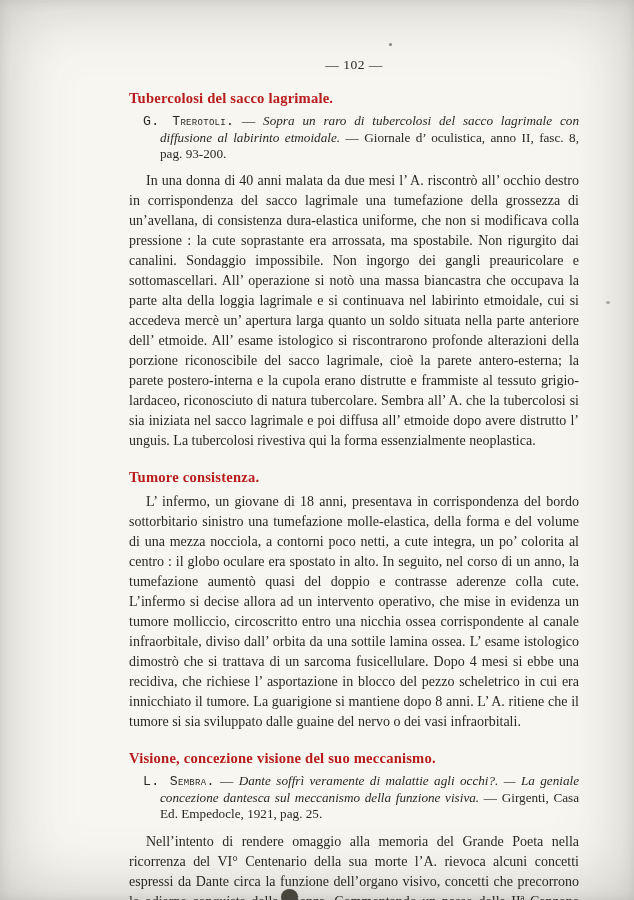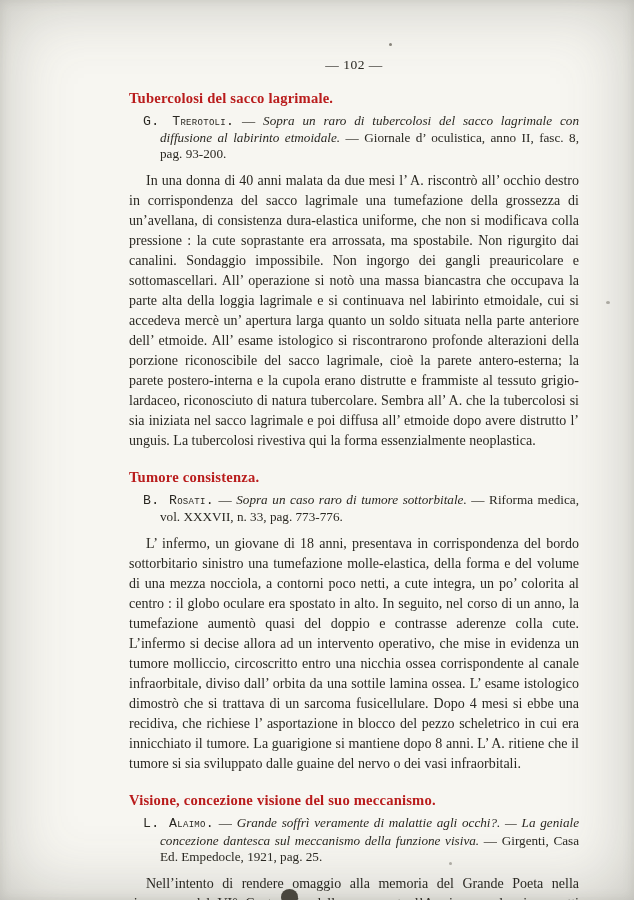--- a/index.html
+++ b/index.html
@@ -66,27 +66,26 @@
     <div class="page-number">— 102 —</div>
 
     <div class="section">
       <h2 class="heading">Tubercolosi del sacco lagrimale.</h2>
       <p class="citation"><span class="cit-author">G. Trerotoli.</span><span class="cit-dash"> — </span><span class="cit-title">Sopra un raro di tubercolosi del sacco lagrimale con diffusione al labirinto etmoidale.</span><span class="cit-dash"> — </span><span class="cit-source">Giornale d’ oculistica, anno II, fasc. 8, pag. 93-200.</span></p>
       <p class="body-par">In una donna di 40 anni malata da due mesi l’ A. riscontrò all’ occhio destro in corrispondenza del sacco lagrimale una tumefazione della grossezza di un’avellana, di consistenza dura-elastica uniforme, che non si modificava colla pressione : la cute soprastante era arrossata, ma spostabile. Non rigurgito dai canalini. Sondaggio impossibile. Non ingorgo dei gangli preauricolare e sottomascellari. All’ operazione si notò una massa biancastra che occupava la parte alta della loggia lagrimale e si continuava nel labirinto etmoidale, cui si accedeva mercè un’ apertura larga quanto un soldo situata nella parte anteriore dell’ etmoide. All’ esame istologico si riscontrarono profonde alterazioni della porzione riconoscibile del sacco lagrimale, cioè la parete antero-esterna; la parete postero-interna e la cupola erano distrutte e frammiste al tessuto grigio-lardaceo, riconosciuto di natura tubercolare. Sembra all’ A. che la tubercolosi si sia iniziata nel sacco lagrimale e poi diffusa all’ etmoide dopo avere distrutto l’ unguis. La tubercolosi rivestiva qui la forma essenzialmente neoplastica.</p>
     </div>
 
     <div class="section">
       <h2 class="heading">Tumore consistenza.</h2>
-      <p class="citation"><span class="cit-author">B. Rosati.</span><span class="cit-dash"> — </span><span class="cit-title">Sopra un caso raro di tumore sottorbitale.</span><span class="cit-dash"> — </span><span class="cit-source">Riforma medica, vol. XXXVII, n. 33, pag. 773-776.</span></p>
       <p class="body-par">L’ infermo, un giovane di 18 anni, presentava in corrispondenza del bordo sottorbitario sinistro una tumefazione molle-elastica, della forma e del volume di una mezza nocciola, a contorni poco netti, a cute integra, un po’ colorita al centro : il globo oculare era spostato in alto. In seguito, nel corso di un anno, la tumefazione aumentò quasi del doppio e contrasse aderenze colla cute. L’infermo si decise allora ad un intervento operativo, che mise in evidenza un tumore molliccio, circoscritto entro una nicchia ossea corrispondente al canale infraorbitale, diviso dall’ orbita da una sottile lamina ossea. L’ esame istologico dimostrò che si trattava di un sarcoma fusicellulare. Dopo 4 mesi si ebbe una recidiva, che richiese l’ asportazione in blocco del pezzo scheletrico in cui era innicchiato il tumore. La guarigione si mantiene dopo 8 anni. L’ A. ritiene che il tumore si sia sviluppato dalle guaine del nervo o dei vasi infraorbitali.</p>
     </div>
 
     <div class="section">
       <h2 class="heading">Visione, concezione visione del suo meccanismo.</h2>
-      <p class="citation"><span class="cit-author">L. Alaimo.</span><span class="cit-dash"> — </span><span class="cit-title">Grande soffrì veramente di malattie agli occhi?. — La geniale concezione dantesca sul meccanismo della funzione visiva.</span><span class="cit-dash"> — </span><span class="cit-source">Girgenti, Casa Ed. Empedocle, 1921, pag. 25.</span></p>
+      <p class="citation"><span class="cit-author">L. Sembra.</span><span class="cit-dash"> — </span><span class="cit-title">Dante soffrì veramente di malattie agli occhi?. — La geniale concezione dantesca sul meccanismo della funzione visiva.</span><span class="cit-dash"> — </span><span class="cit-source">Girgenti, Casa Ed. Empedocle, 1921, pag. 25.</span></p>
       <p class="body-par">Nell’intento di rendere omaggio alla memoria del Grande Poeta nella ricorrenza del VI° Centenario della sua morte l’A. rievoca alcuni concetti espressi da Dante circa la funzione dell’organo visivo, concetti che precorrono le odierne conquiste della scienza. Commentando un passo della IIª Canzone del Convivio l’A. dimostra che Dante, staccandosi dalle teorie erronee del suo tempo, aveva intuito i tre punti cardinali che presiedono al meccanismo della visione : un punto</p>
     </div>
 
   </div>
 
   <div class="speck s1"></div>
   <div class="speck s2"></div>
   <div class="speck s3"></div>
   <div class="speck s4"></div>
 </div>

